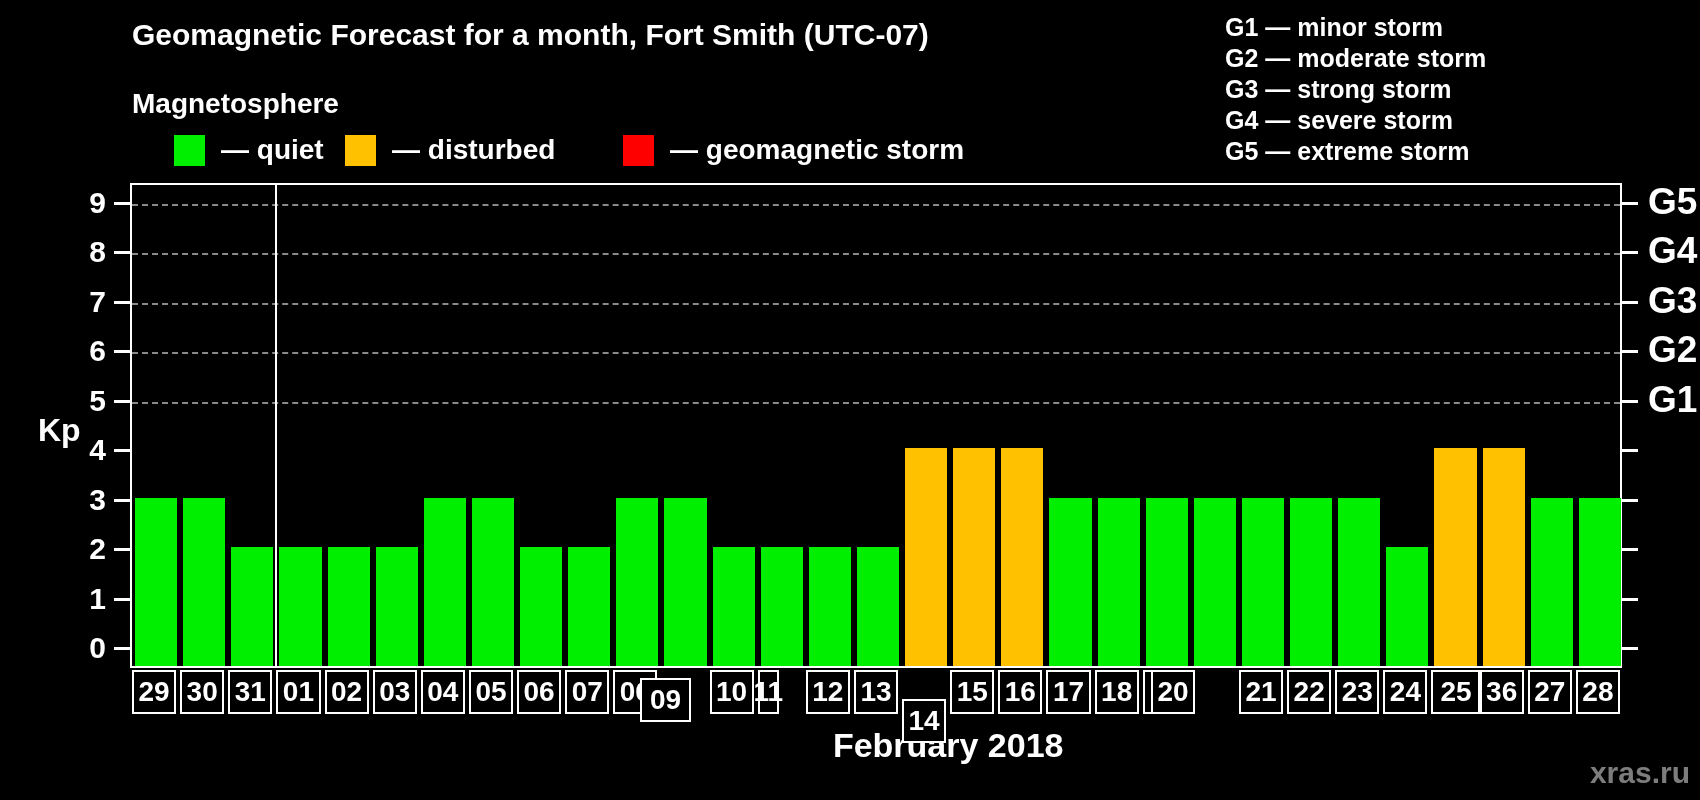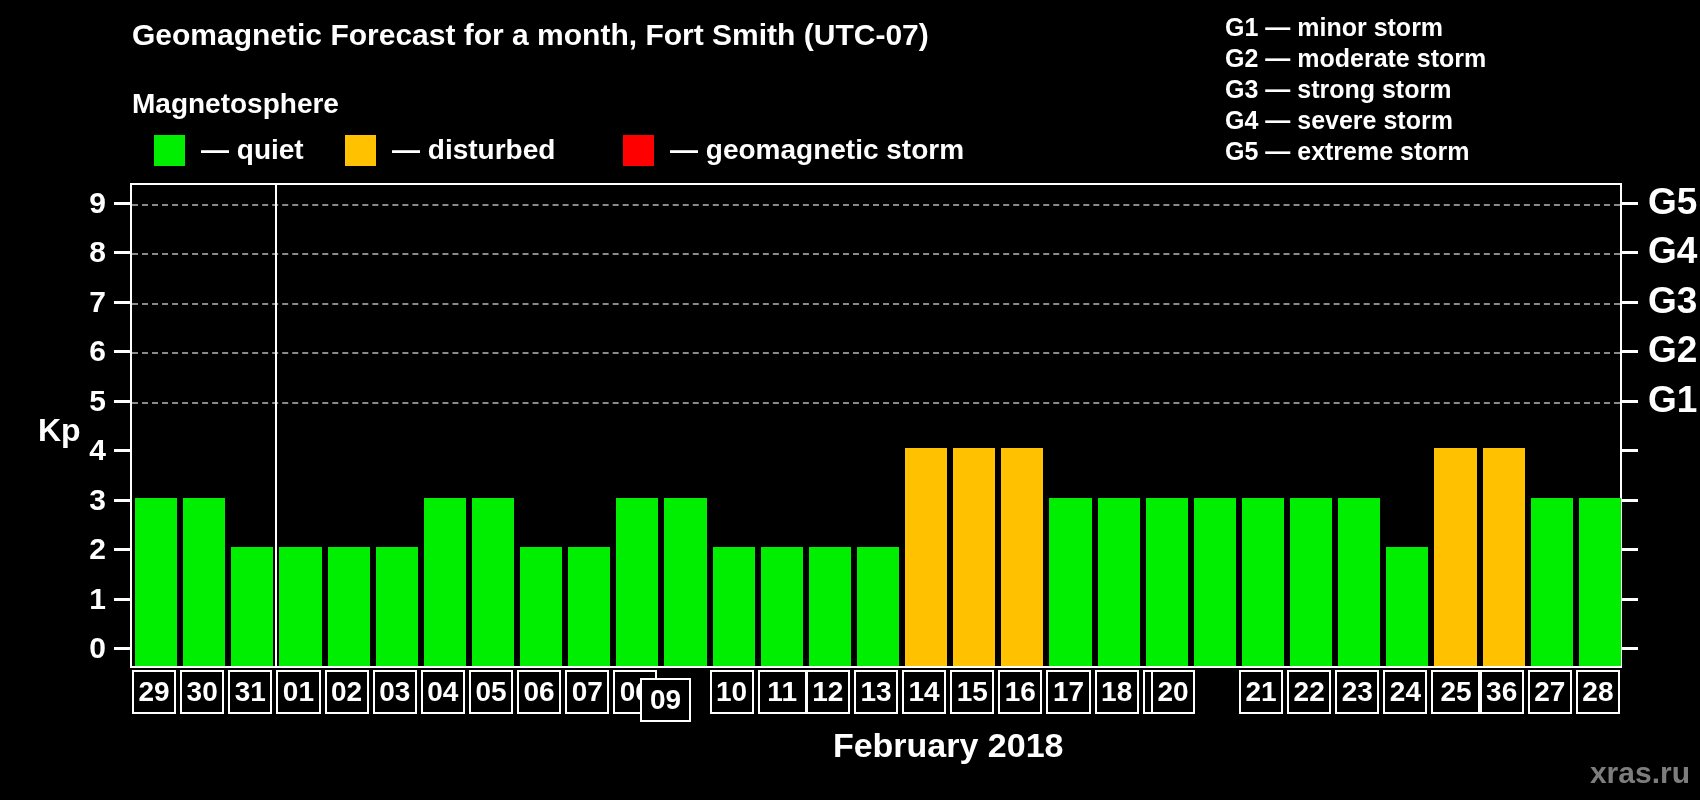--- a/index.html
+++ b/index.html
@@ -10,21 +10,21 @@
     overflow:hidden;
     font-family:"Liberation Sans", sans-serif;
     color:#fff;
     font-weight:700;
   }
   .title{position:absolute;left:132px;top:18px;font-size:30px;white-space:nowrap;}
   .subtitle{position:absolute;left:132px;top:88px;font-size:28px;white-space:nowrap;}
   .legend-item{position:absolute;top:134px;height:32px;display:flex;align-items:center;}
   .legend-item .swatch{width:31px;height:31px;display:inline-block;margin-right:16px;}
   .legend-item .lab{font-size:28px;white-space:nowrap;}
-  .legend-item.li0{left:128px;padding-left:26px;}
+  .legend-item.li0{left:148px;padding-left:26px;}
   .legend-item.li1{left:345px;}
   .legend-item.li2{left:623px;}
   .g-legend{position:absolute;left:1225px;top:12px;}
   .g-legend .g-line{font-size:25px;line-height:31px;white-space:nowrap;}
   .plot{position:absolute;left:130px;top:183px;width:1492px;height:485px;
         border:2px solid #fff;box-sizing:border-box;}
   .plot-inner{position:absolute;left:0;top:0;right:0;bottom:0;}
   .gridline{position:absolute;left:0;width:100%;height:0;border-top:2px dashed #8a8a8a;}
   .bar{position:absolute;bottom:0;}
   .month-sep{position:absolute;top:0;bottom:0;width:2px;background:#fff;}
@@ -156,24 +156,24 @@
     <div class="day-cell" style="left: 276.387px; width: 44.129px;">01</div>
     <div class="day-cell" style="left: 324.516px; width: 44.129px;">02</div>
     <div class="day-cell" style="left: 372.645px; width: 44.129px;">03</div>
     <div class="day-cell" style="left: 420.774px; width: 44.129px;">04</div>
     <div class="day-cell" style="left: 468.903px; width: 44.129px;">05</div>
     <div class="day-cell" style="left: 517.032px; width: 44.129px;">06</div>
     <div class="day-cell" style="left: 565.161px; width: 44.129px;">07</div>
     <div class="day-cell" style="left: 613.29px; width: 44.129px;">06</div>
     <div class="day-cell" style="left: 640px; width: 51px; margin-top: 8px;">09</div>
     <div class="day-cell" style="left: 709.548px; width: 44.129px;">10</div>
-    <div class="day-cell" style="left: 757.677px; width: 49px;">11</div>
+    <div class="day-cell" style="left: 757.677px; width: 21px;">11</div>
     <div class="day-cell" style="left: 805.806px; width: 44.129px;">12</div>
     <div class="day-cell" style="left: 853.935px; width: 44.129px;">13</div>
-    <div class="day-cell" style="left: 902.065px; width: 44.129px;">14</div>
+    <div class="day-cell" style="left: 902.065px; width: 44.129px; margin-top: 29px;">14</div>
     <div class="day-cell" style="left: 950.194px; width: 44.129px;">15</div>
     <div class="day-cell" style="left: 998.323px; width: 44.129px;">16</div>
     <div class="day-cell" style="left: 1046.45px; width: 44.129px;">17</div>
     <div class="day-cell" style="left: 1094.58px; width: 44.129px;">18</div>
     <div class="day-cell" style="left: 1142.71px; width: 44.129px;">19</div>
     <div class="day-cell" style="left: 1151px; width: 44.129px;">20</div>
     <div class="day-cell" style="left: 1238.97px; width: 44.129px;">21</div>
     <div class="day-cell" style="left: 1287.1px; width: 44.129px;">22</div>
     <div class="day-cell" style="left: 1335.23px; width: 44.129px;">23</div>
     <div class="day-cell" style="left: 1383.35px; width: 44.129px;">24</div>

